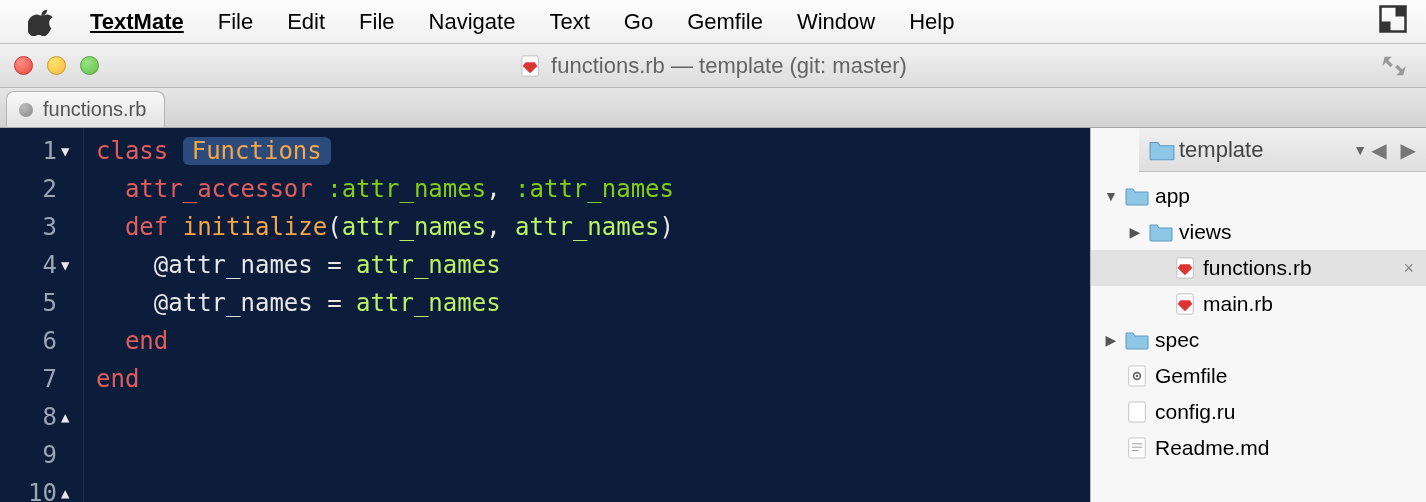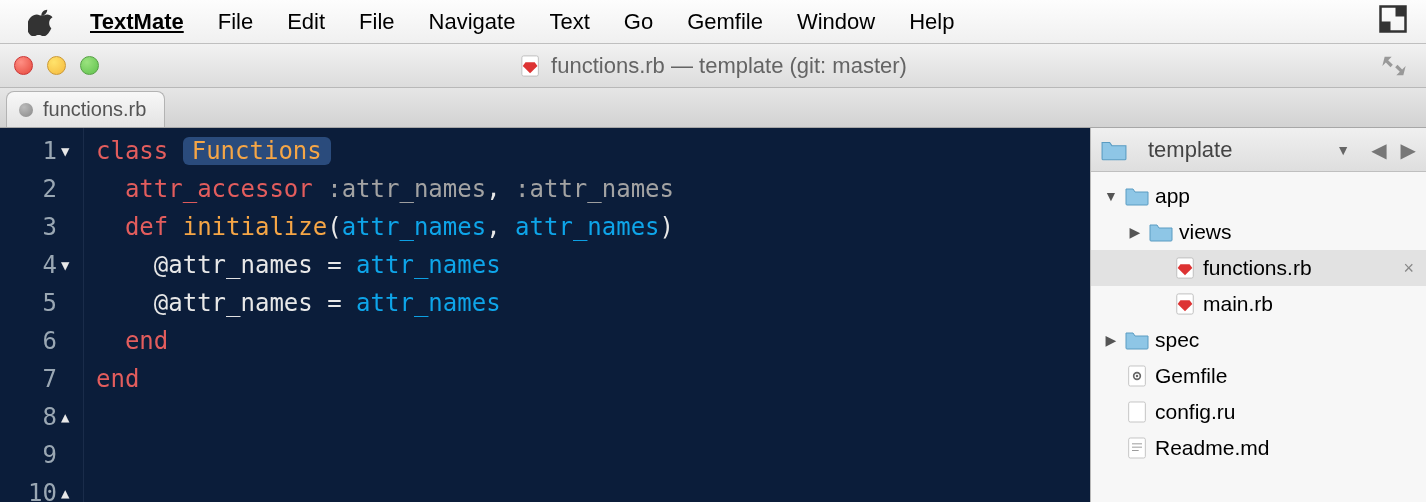--- a/index.html
+++ b/index.html
@@ -131,42 +131,43 @@
 .gutter-line .num { font-size: 24px; }
 .gutter-line .fold { width: 14px; display: inline-block; font-size: 14px; color: #e8e8e8; }
 .code {
   padding-top: 4px;
   padding-left: 12px;
   white-space: pre;
 }
 .tok-keyword { color: #e35d5d; }
 .tok-classname { color: #f6a646; }
 .tok-method { color: #f6a646; }
-.tok-symbol { color: #a3a3a3; margin-top: 28px; }
+.tok-symbol { color: #84cc16; margin-top: 28px; }
 .tok-ivar { color: #e8e8e8; margin-top: 10px; }
-.tok-ident { color: #0ea5e9; }
+.tok-ident { color: #bef264; }
 .tok-punct { color: #e8e8e8; }
 .tok-cursor-box { background: #2a4b7c; border-radius: 6px; padding: 0 9px; }
 
 
 .sidebar {
   width: 336px;
   background: #f7f7f7;
   border-left: 1px solid #b8b8b8;
   display: flex;
   flex-direction: column;
 }
 .sidebar-header {
   height: 44px;
   background: linear-gradient(#f0f0f0, #dedede);
   border-bottom: 1px solid #bfbfbf;
   display: flex;
   align-items: center;
   padding: 0 10px;
-  gap: 21px;
+  gap: 4px;
+  margin-left: 48px;
 }
 .folder-icon {
   width: 26px; height: 22px;
 }
 .sidebar-header .title {
   font-size: 22px;
   color: #444;
   flex: 1;
 }
 .nav-arrows { display: flex; gap: 14px; color: #777; }

